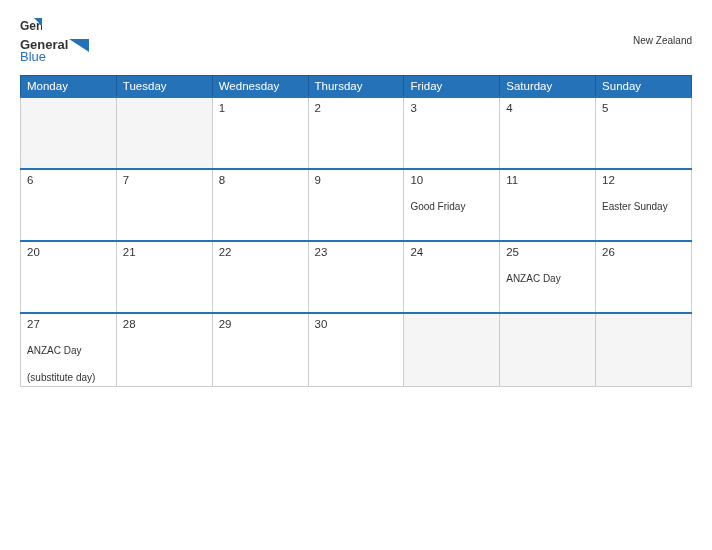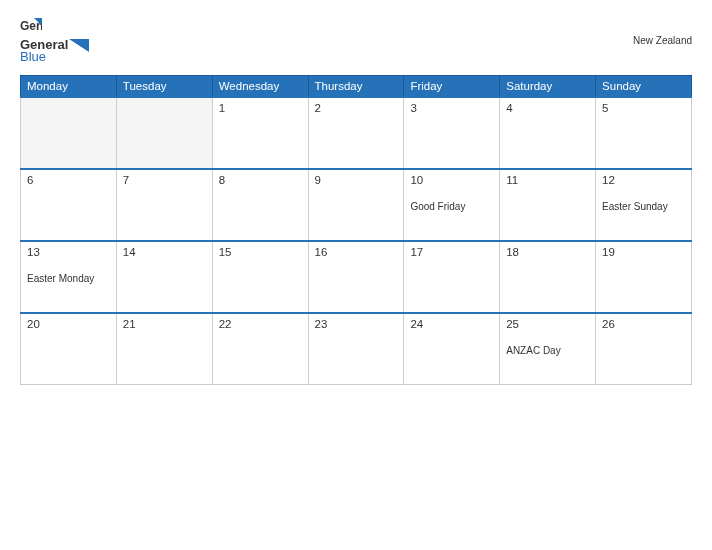--- a/index.html
+++ b/index.html
@@ -166,44 +166,20 @@
           <td>
             <span class="day-num">11</span>
           </td>
           <td>
             <span class="day-num">12</span>
             <span class="day-event">Easter Sunday</span>
           </td>
         </tr>
         <tr>
           <td>
-            <span class="day-num">13</span>
-            <span class="day-event">Easter Monday</span>
-          </td>
-          <td>
-            <span class="day-num">14</span>
-          </td>
-          <td>
-            <span class="day-num">15</span>
-          </td>
-          <td>
-            <span class="day-num">16</span>
-          </td>
-          <td>
-            <span class="day-num">17</span>
-          </td>
-          <td>
-            <span class="day-num">18</span>
-          </td>
-          <td>
-            <span class="day-num">19</span>
-          </td>
-        </tr>
-        <tr>
-          <td>
             <span class="day-num">20</span>
           </td>
           <td>
             <span class="day-num">21</span>
           </td>
           <td>
             <span class="day-num">22</span>
           </td>
           <td>
             <span class="day-num">23</span>
@@ -211,16 +187,35 @@
           <td>
             <span class="day-num">24</span>
           </td>
           <td>
             <span class="day-num">25</span>
             <span class="day-event">ANZAC Day</span>
           </td>
           <td>
             <span class="day-num">26</span>
           </td>
+        </tr>
+        <tr>
+          <td>
+            <span class="day-num">27</span>
+            <span class="day-event">ANZAC Day</span>
+            <span class="day-event">(substitute day)</span>
+          </td>
+          <td>
+            <span class="day-num">28</span>
+          </td>
+          <td>
+            <span class="day-num">29</span>
+          </td>
+          <td>
+            <span class="day-num">30</span>
+          </td>
+          <td class="empty-cell"></td>
+          <td class="empty-cell"></td>
+          <td class="empty-cell"></td>
         </tr>
       </tbody>
   </table>
 </div>
 
 </body></html>

